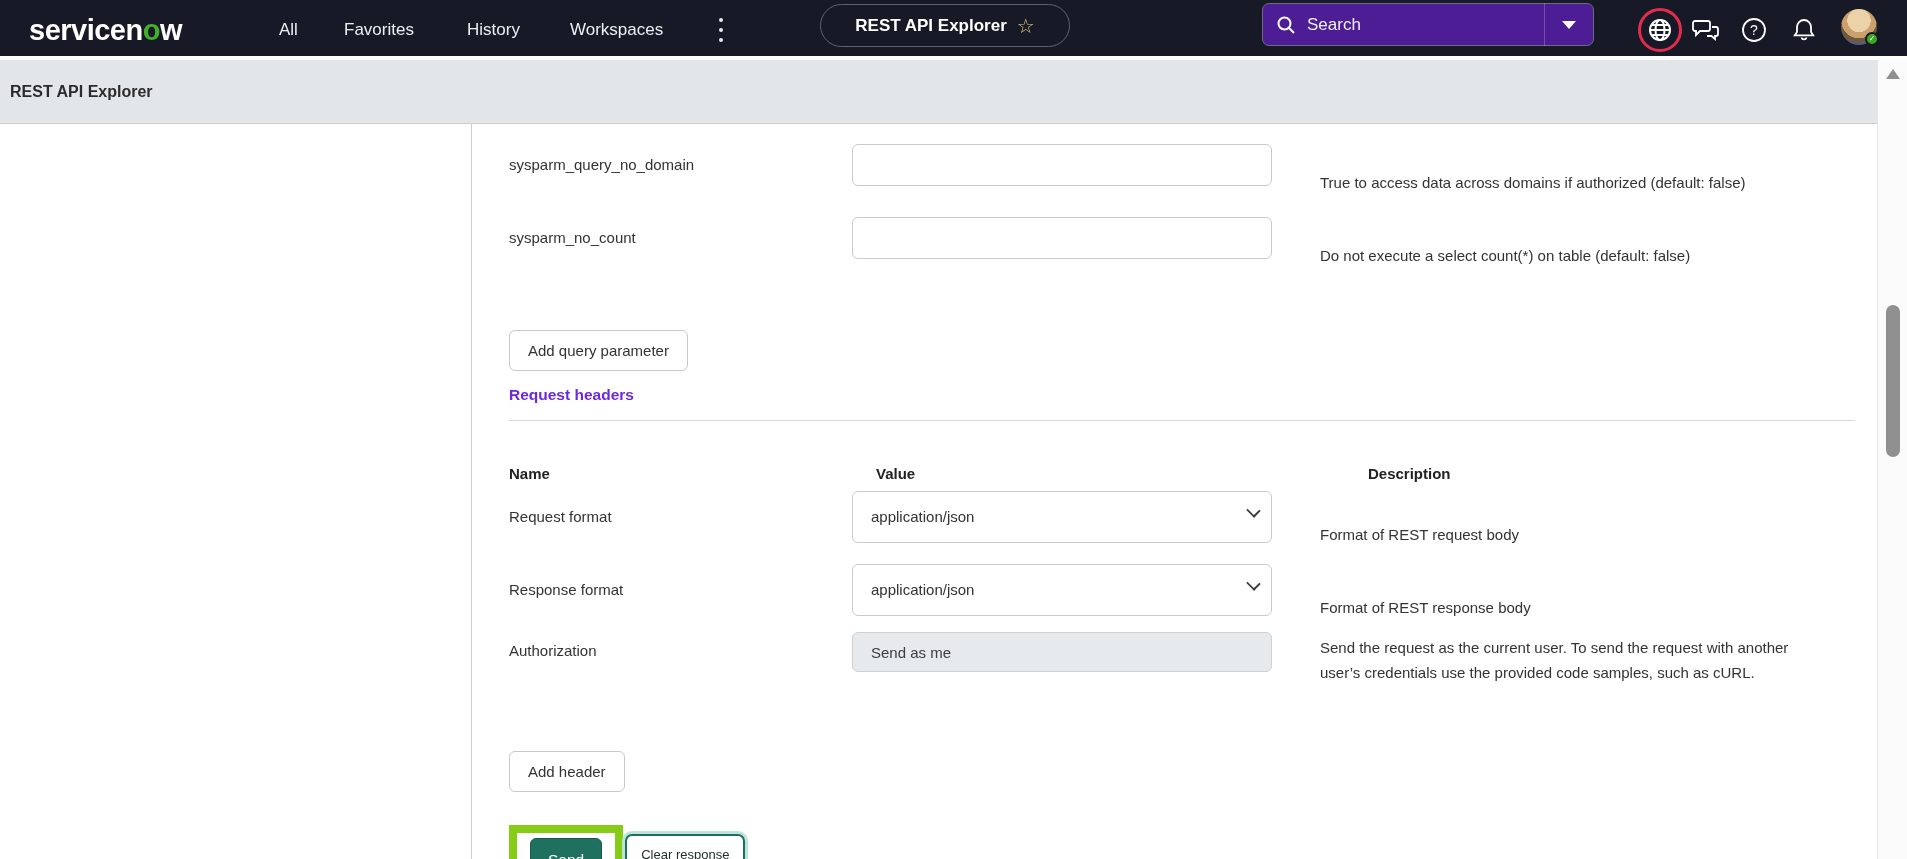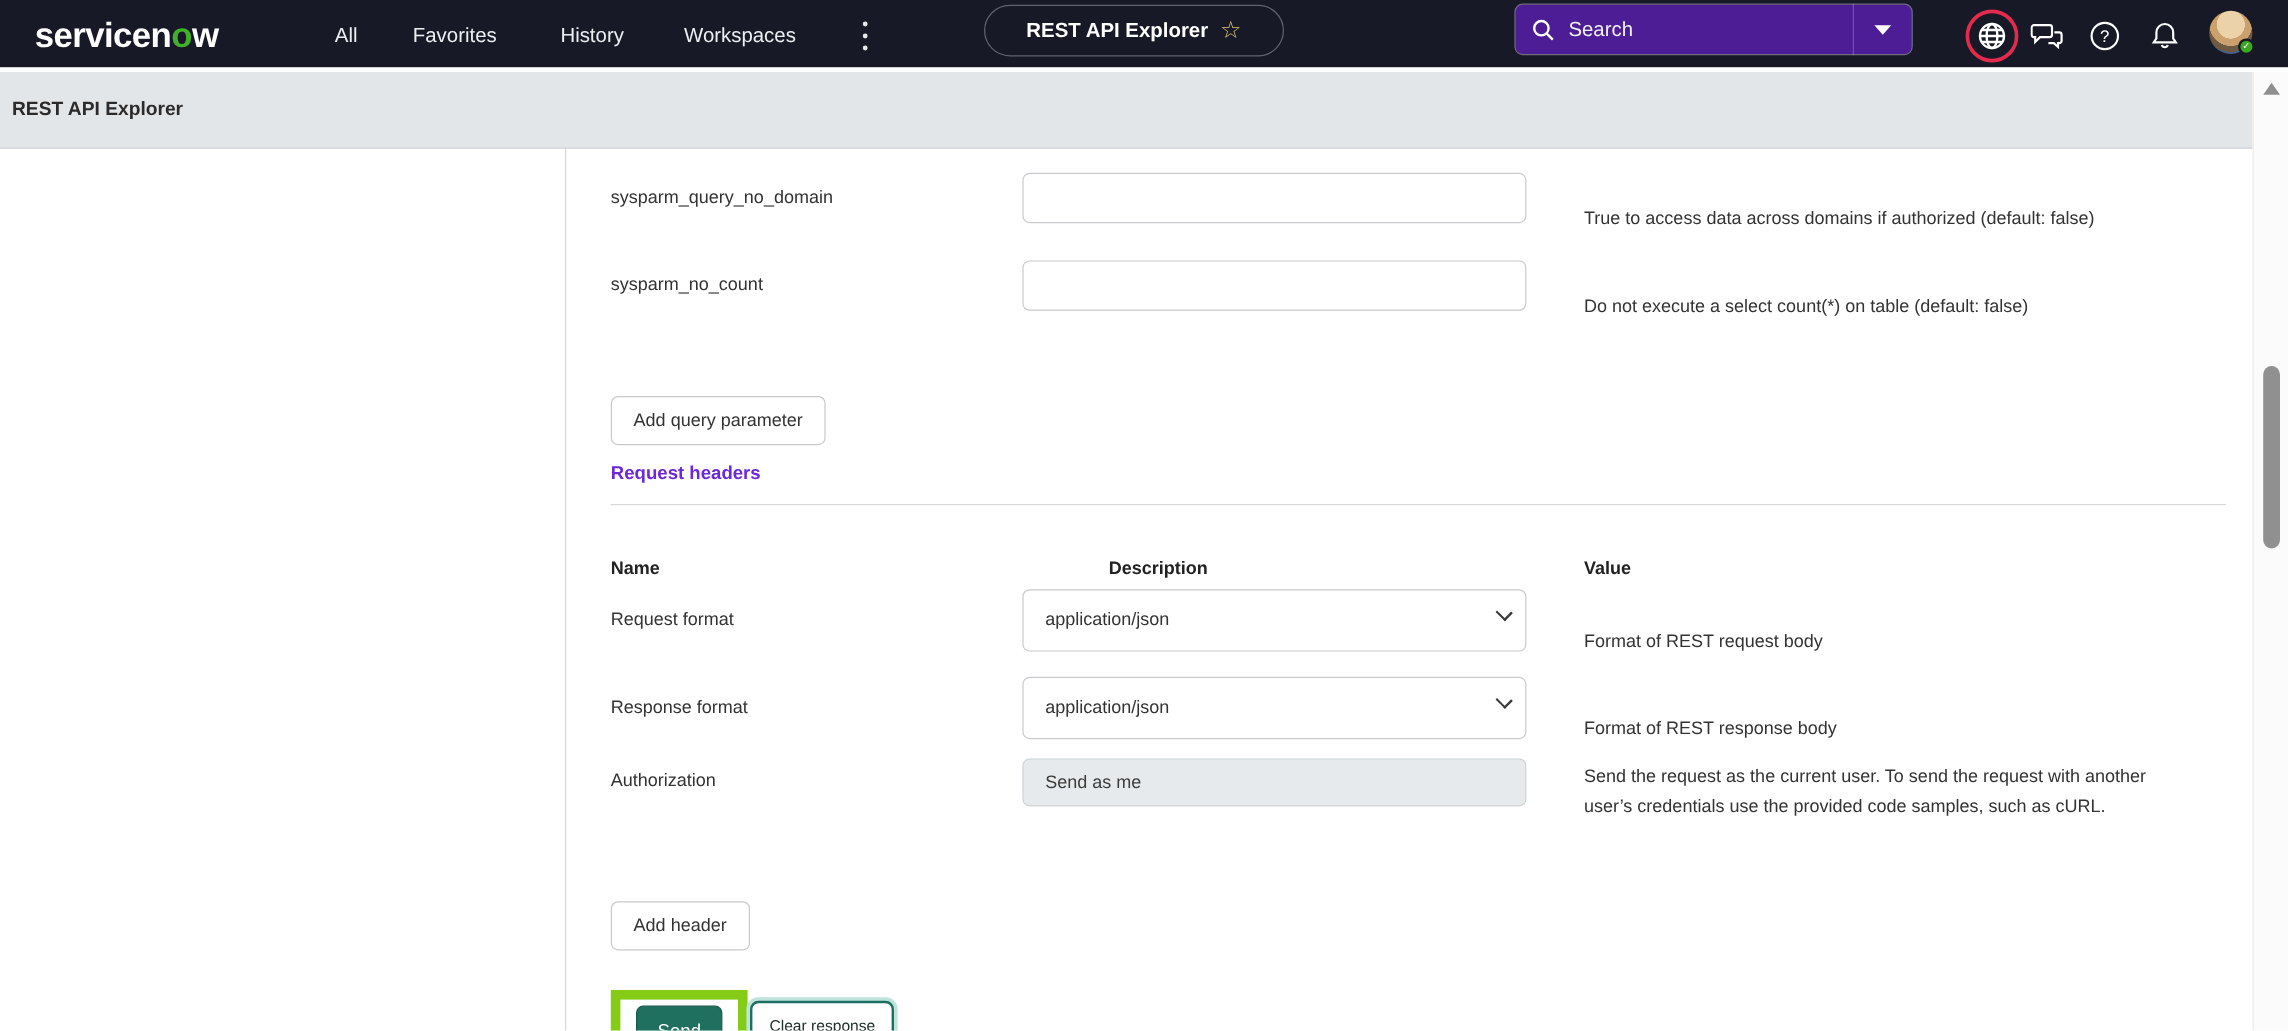--- a/index.html
+++ b/index.html
@@ -185,22 +185,22 @@
     </div>
 
     <button class="btn-plain add-param-btn">Add query parameter</button>
 
     <div class="section-heading">Request headers</div>
     <hr class="rule">
 
     
     <div class="frow thead-row">
       <div class="th">Name</div>
+      <div class="th">Value</div>
       <div class="th desc-h">Description</div>
-      <div class="th">Value</div>
     </div>
 
     
     <div class="frow hrow hrow1">
       <div class="name">Request format</div>
       <div class="select-wrap">
         <select>
           <option>application/json</option>
         </select>
         <div class="chev"></div>

